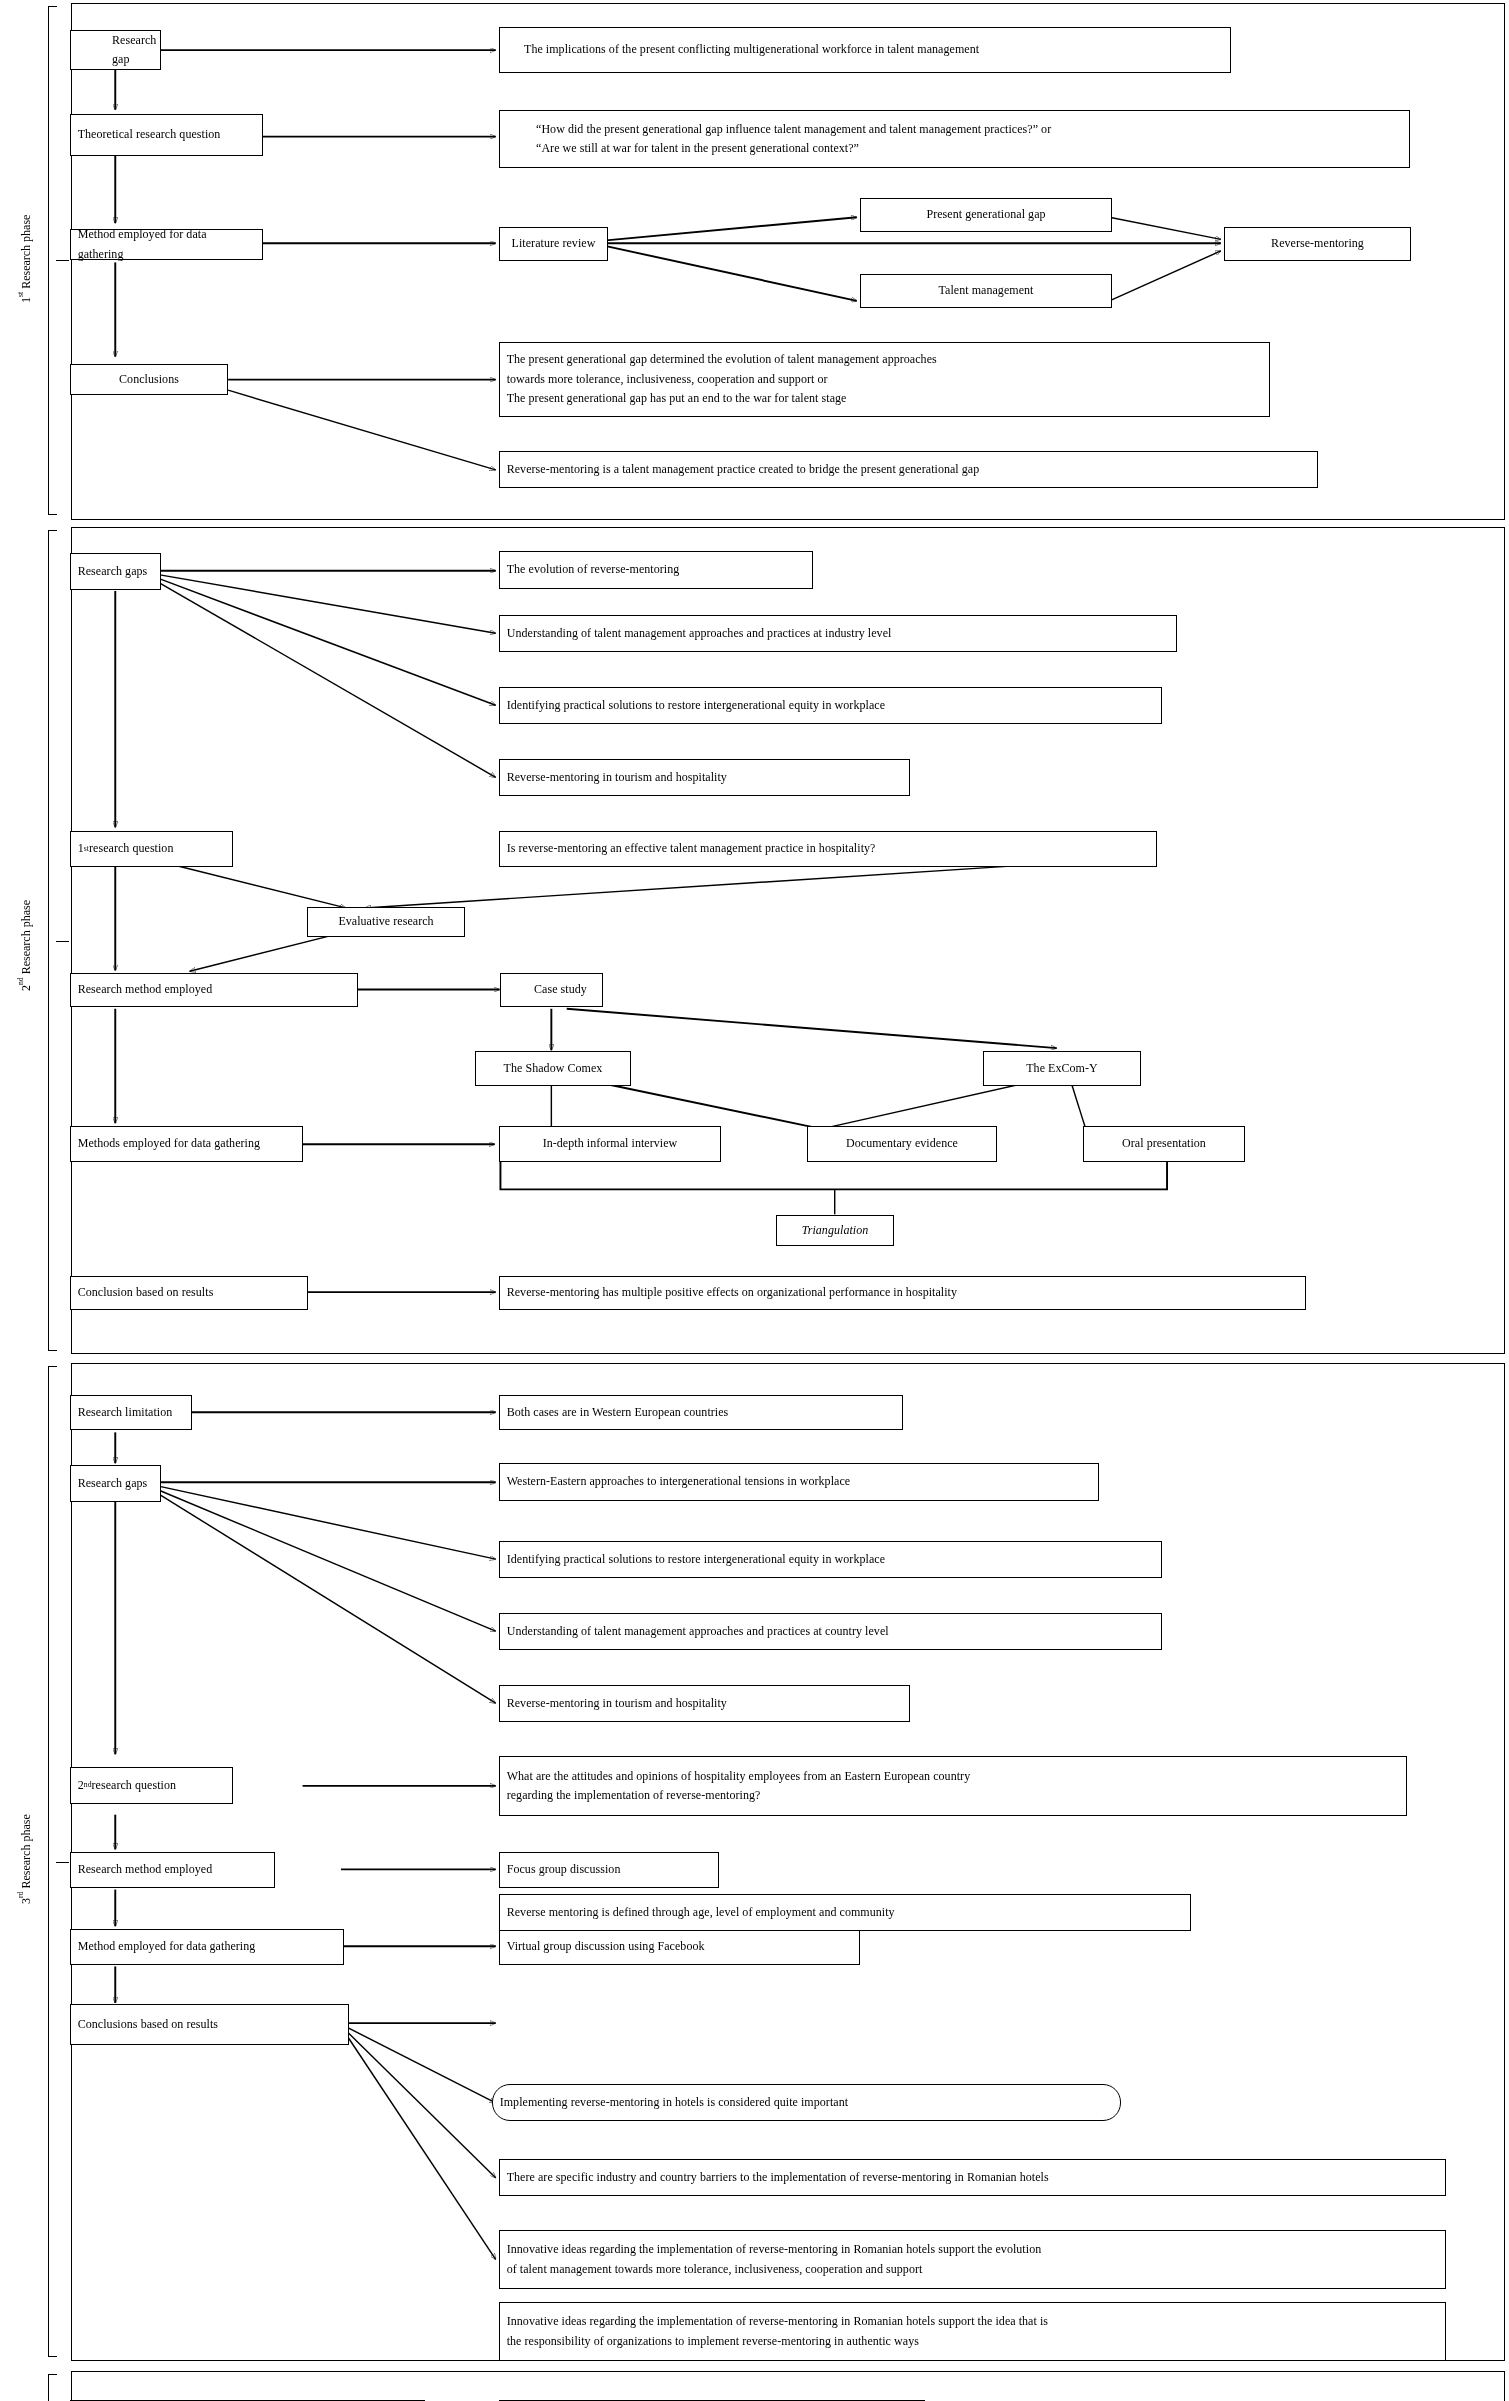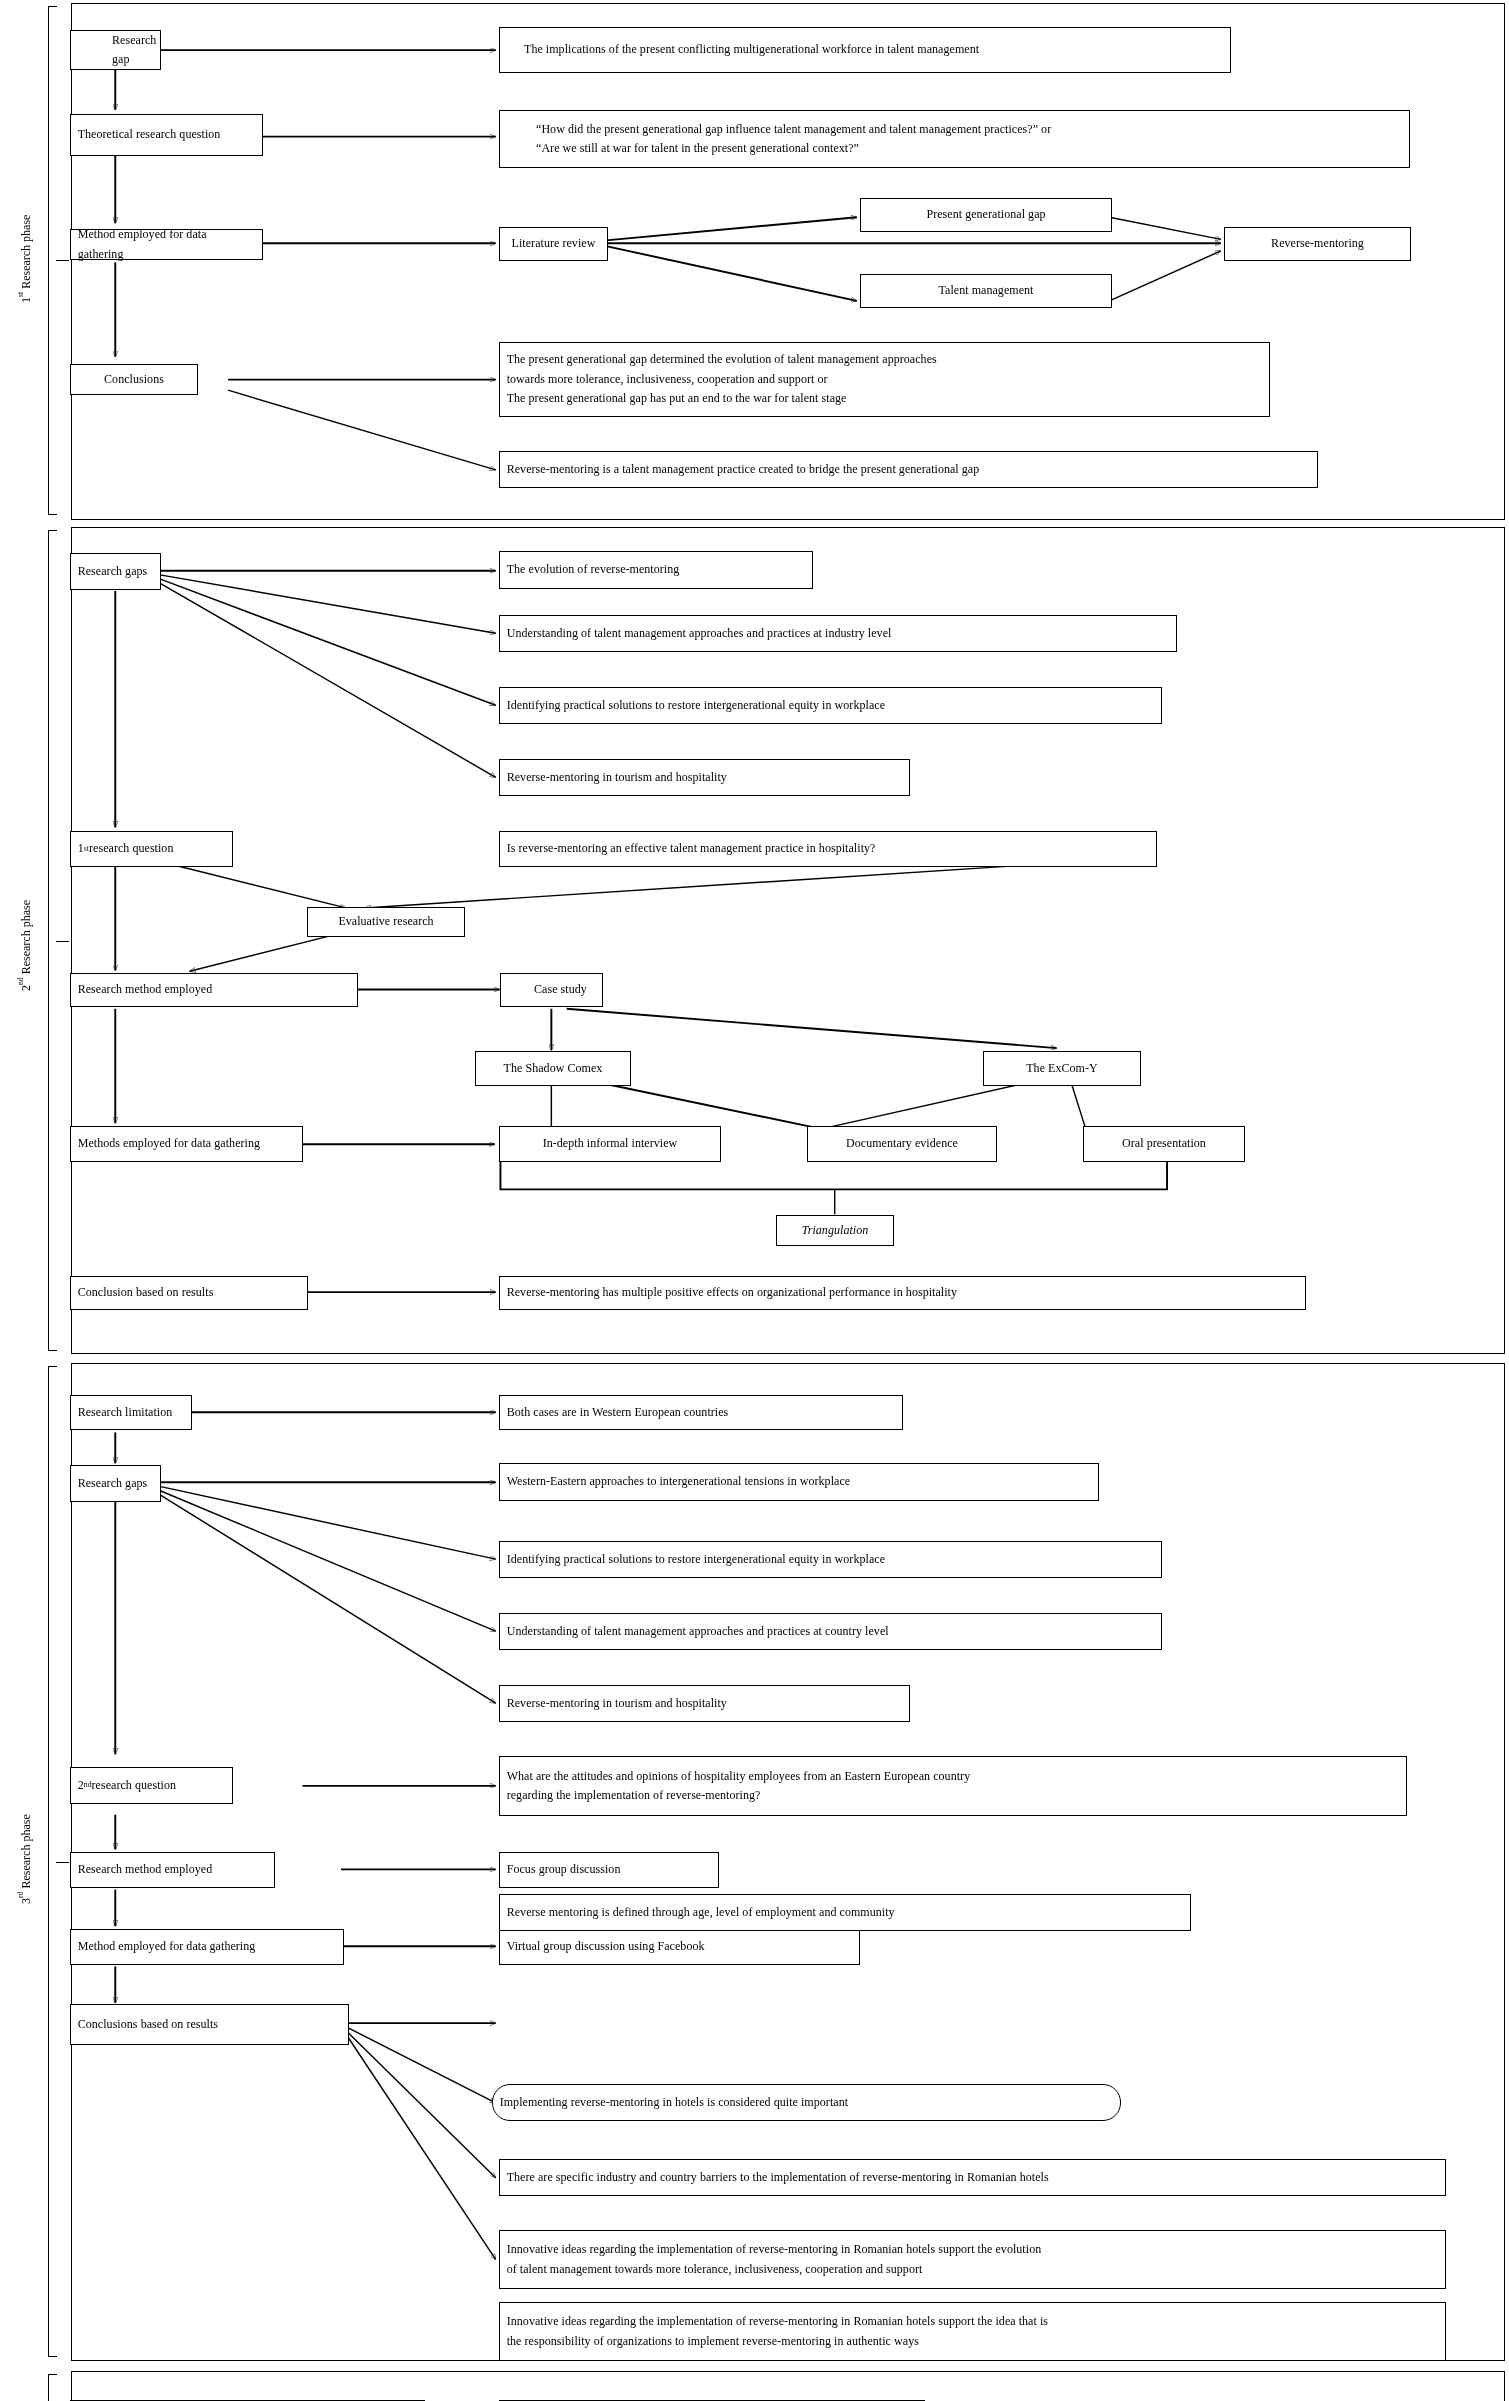--- a/index.html
+++ b/index.html
@@ -186,21 +186,21 @@
   <div class="node" style="left:70px;top:114px;width:193px;height:42px;">Theoretical research question</div>
   <div class="node" style="left:499px;top:110px;width:911px;height:58px;padding-left:36px;">“How did the present generational gap influence talent management and talent management practices?” or
 “Are we still at war for talent in the present generational context?”</div>
 
   <div class="node" style="left:70px;top:229px;width:193px;height:31px;">Method employed for data gathering</div>
   <div class="node center" style="left:499px;top:227px;width:109px;height:34px;">Literature review</div>
   <div class="node center" style="left:860px;top:198px;width:252px;height:34px;">Present generational gap</div>
   <div class="node center" style="left:860px;top:274px;width:252px;height:34px;">Talent management</div>
   <div class="node center" style="left:1224px;top:227px;width:187px;height:34px;">Reverse-mentoring</div>
 
-  <div class="node center" style="left:70px;top:364px;width:128px;height:31px;">Conclusions</div>
+  <div class="node center" style="left:70px;top:364px;width:158px;height:31px;">Conclusions</div>
   <div class="node" style="left:499px;top:342px;width:771px;height:75px;">The present generational gap determined the evolution of talent management approaches
 towards more tolerance, inclusiveness, cooperation and support or
 The present generational gap has put an end to the war for talent stage</div>
   <div class="node" style="left:499px;top:451px;width:819px;height:37px;">Reverse-mentoring is a talent management practice created to bridge the present generational gap</div>
 
   <div class="node" style="left:70px;top:553px;width:91px;height:37px;">Research gaps</div>
   <div class="node" style="left:499px;top:551px;width:314px;height:38px;">The evolution of reverse-mentoring</div>
   <div class="node" style="left:499px;top:615px;width:678px;height:37px;">Understanding of talent management approaches and practices at industry level</div>
   <div class="node" style="left:499px;top:687px;width:663px;height:37px;">Identifying practical solutions to restore intergenerational equity in workplace</div>
   <div class="node" style="left:499px;top:759px;width:411px;height:37px;">Reverse-mentoring in tourism and hospitality</div>

